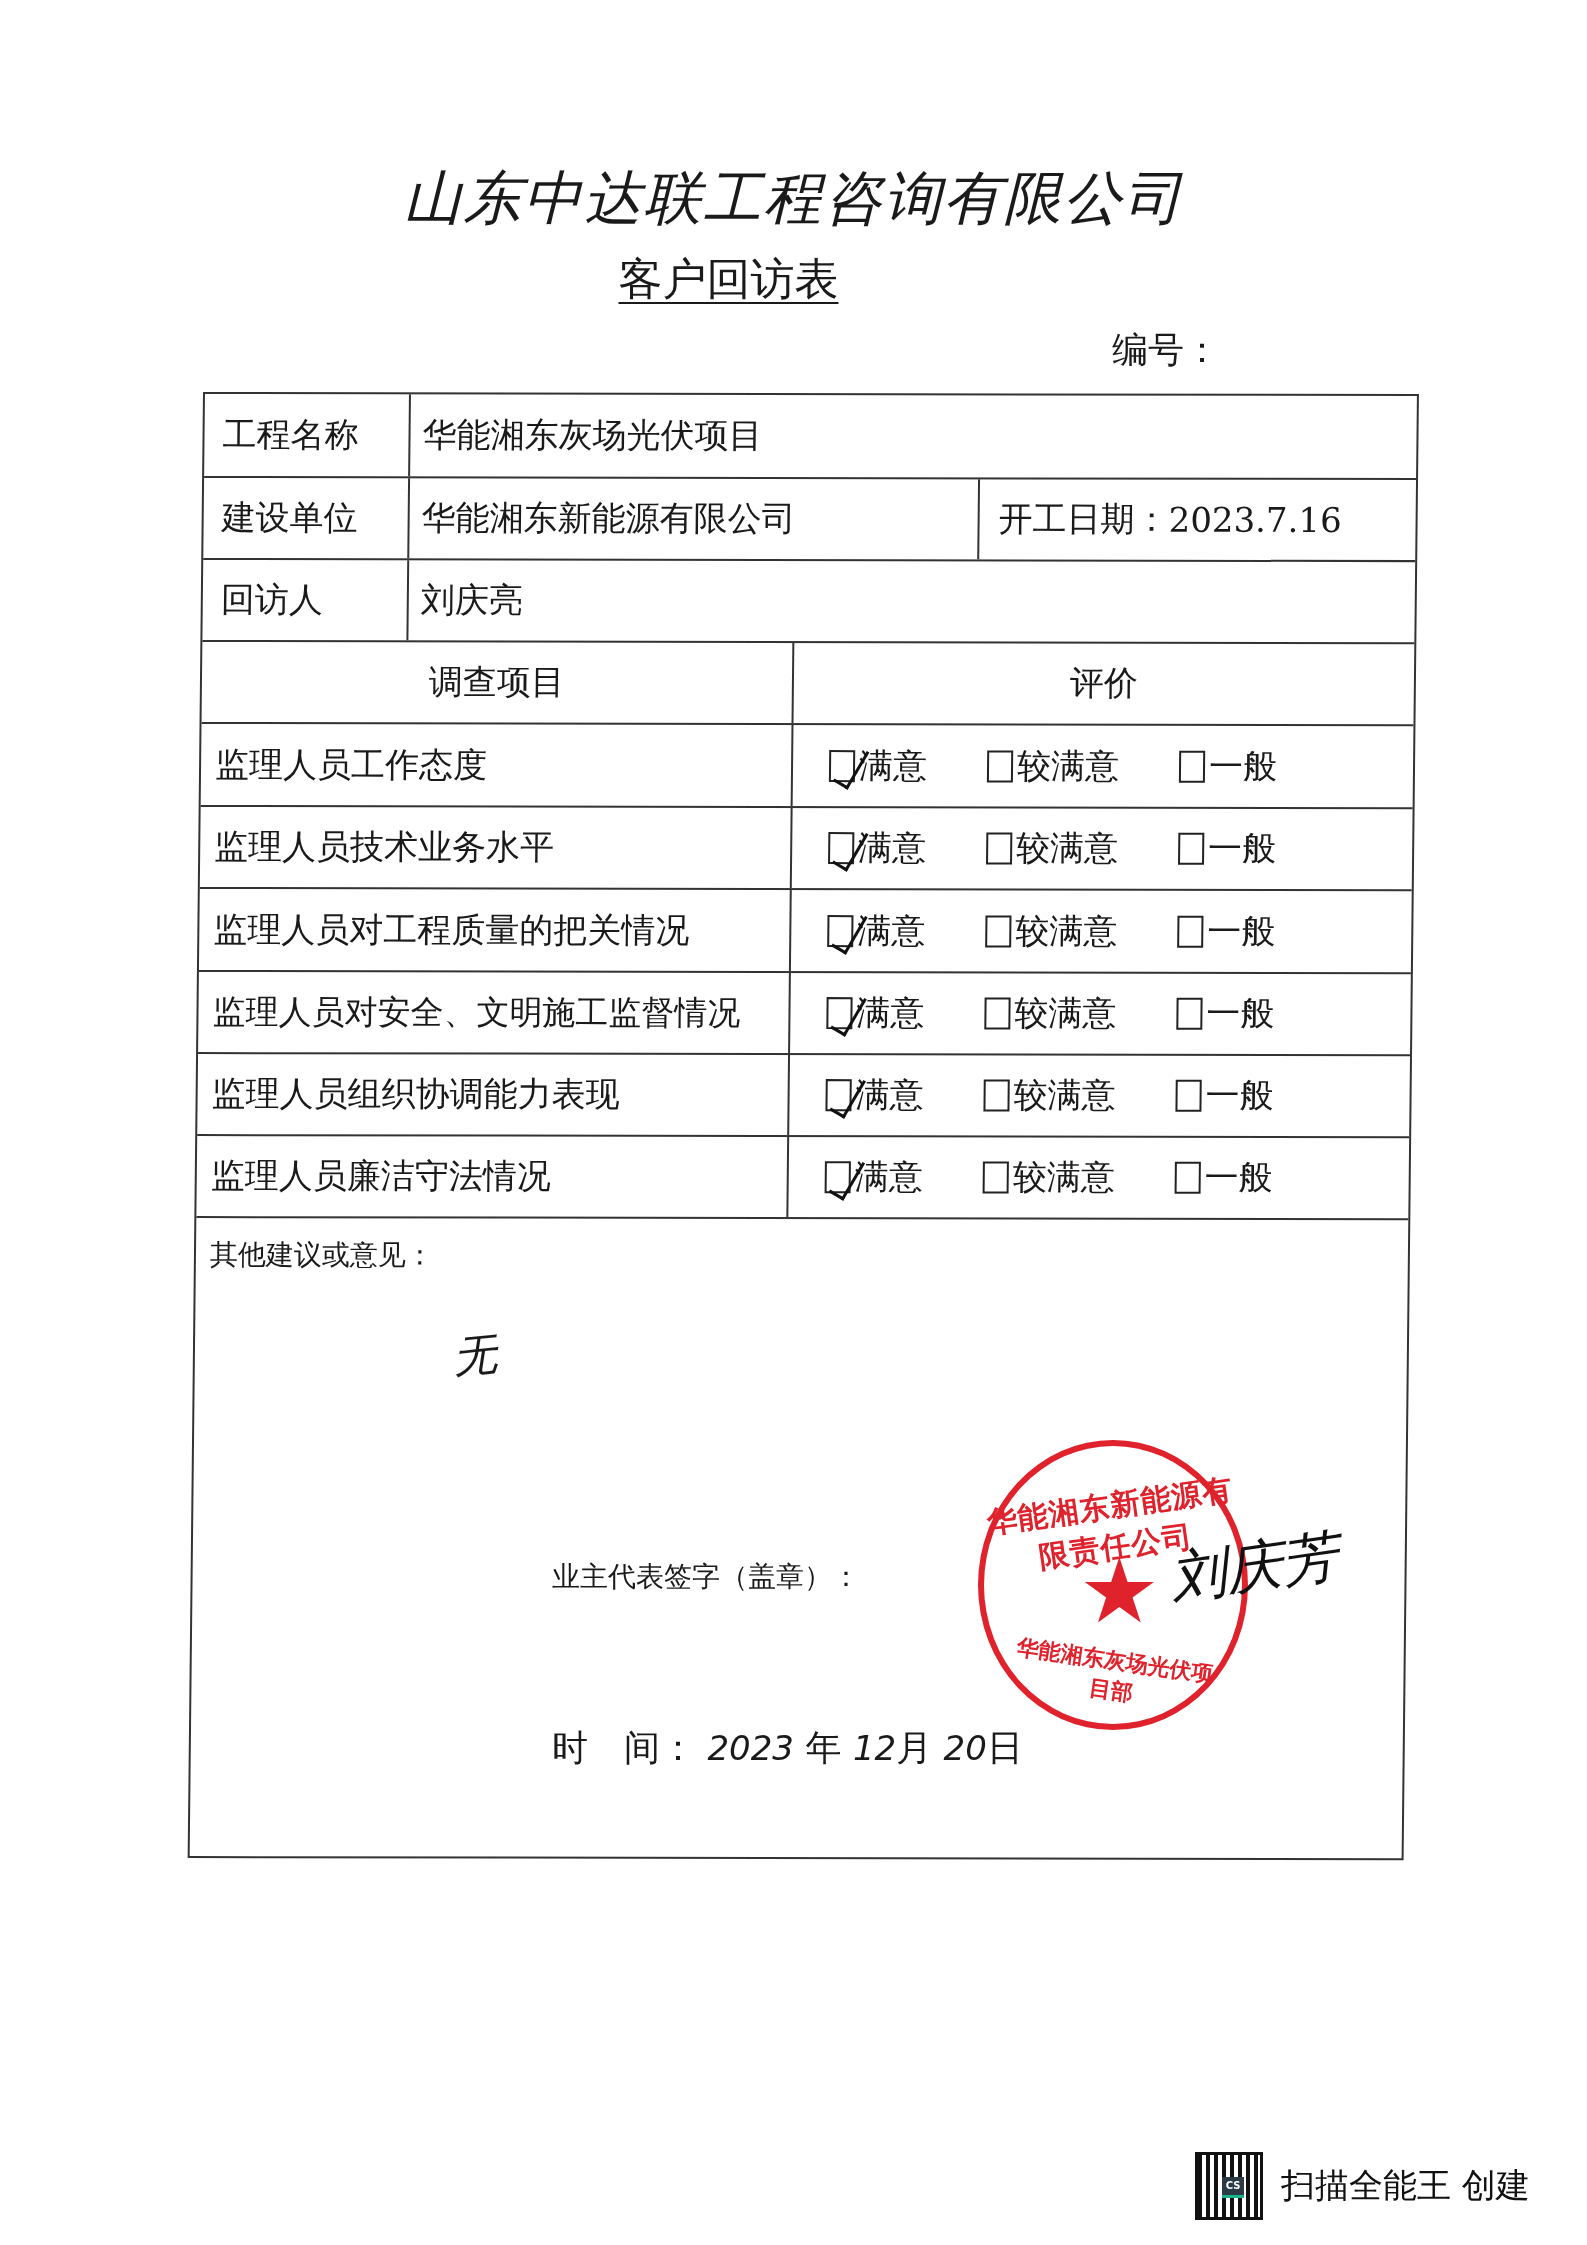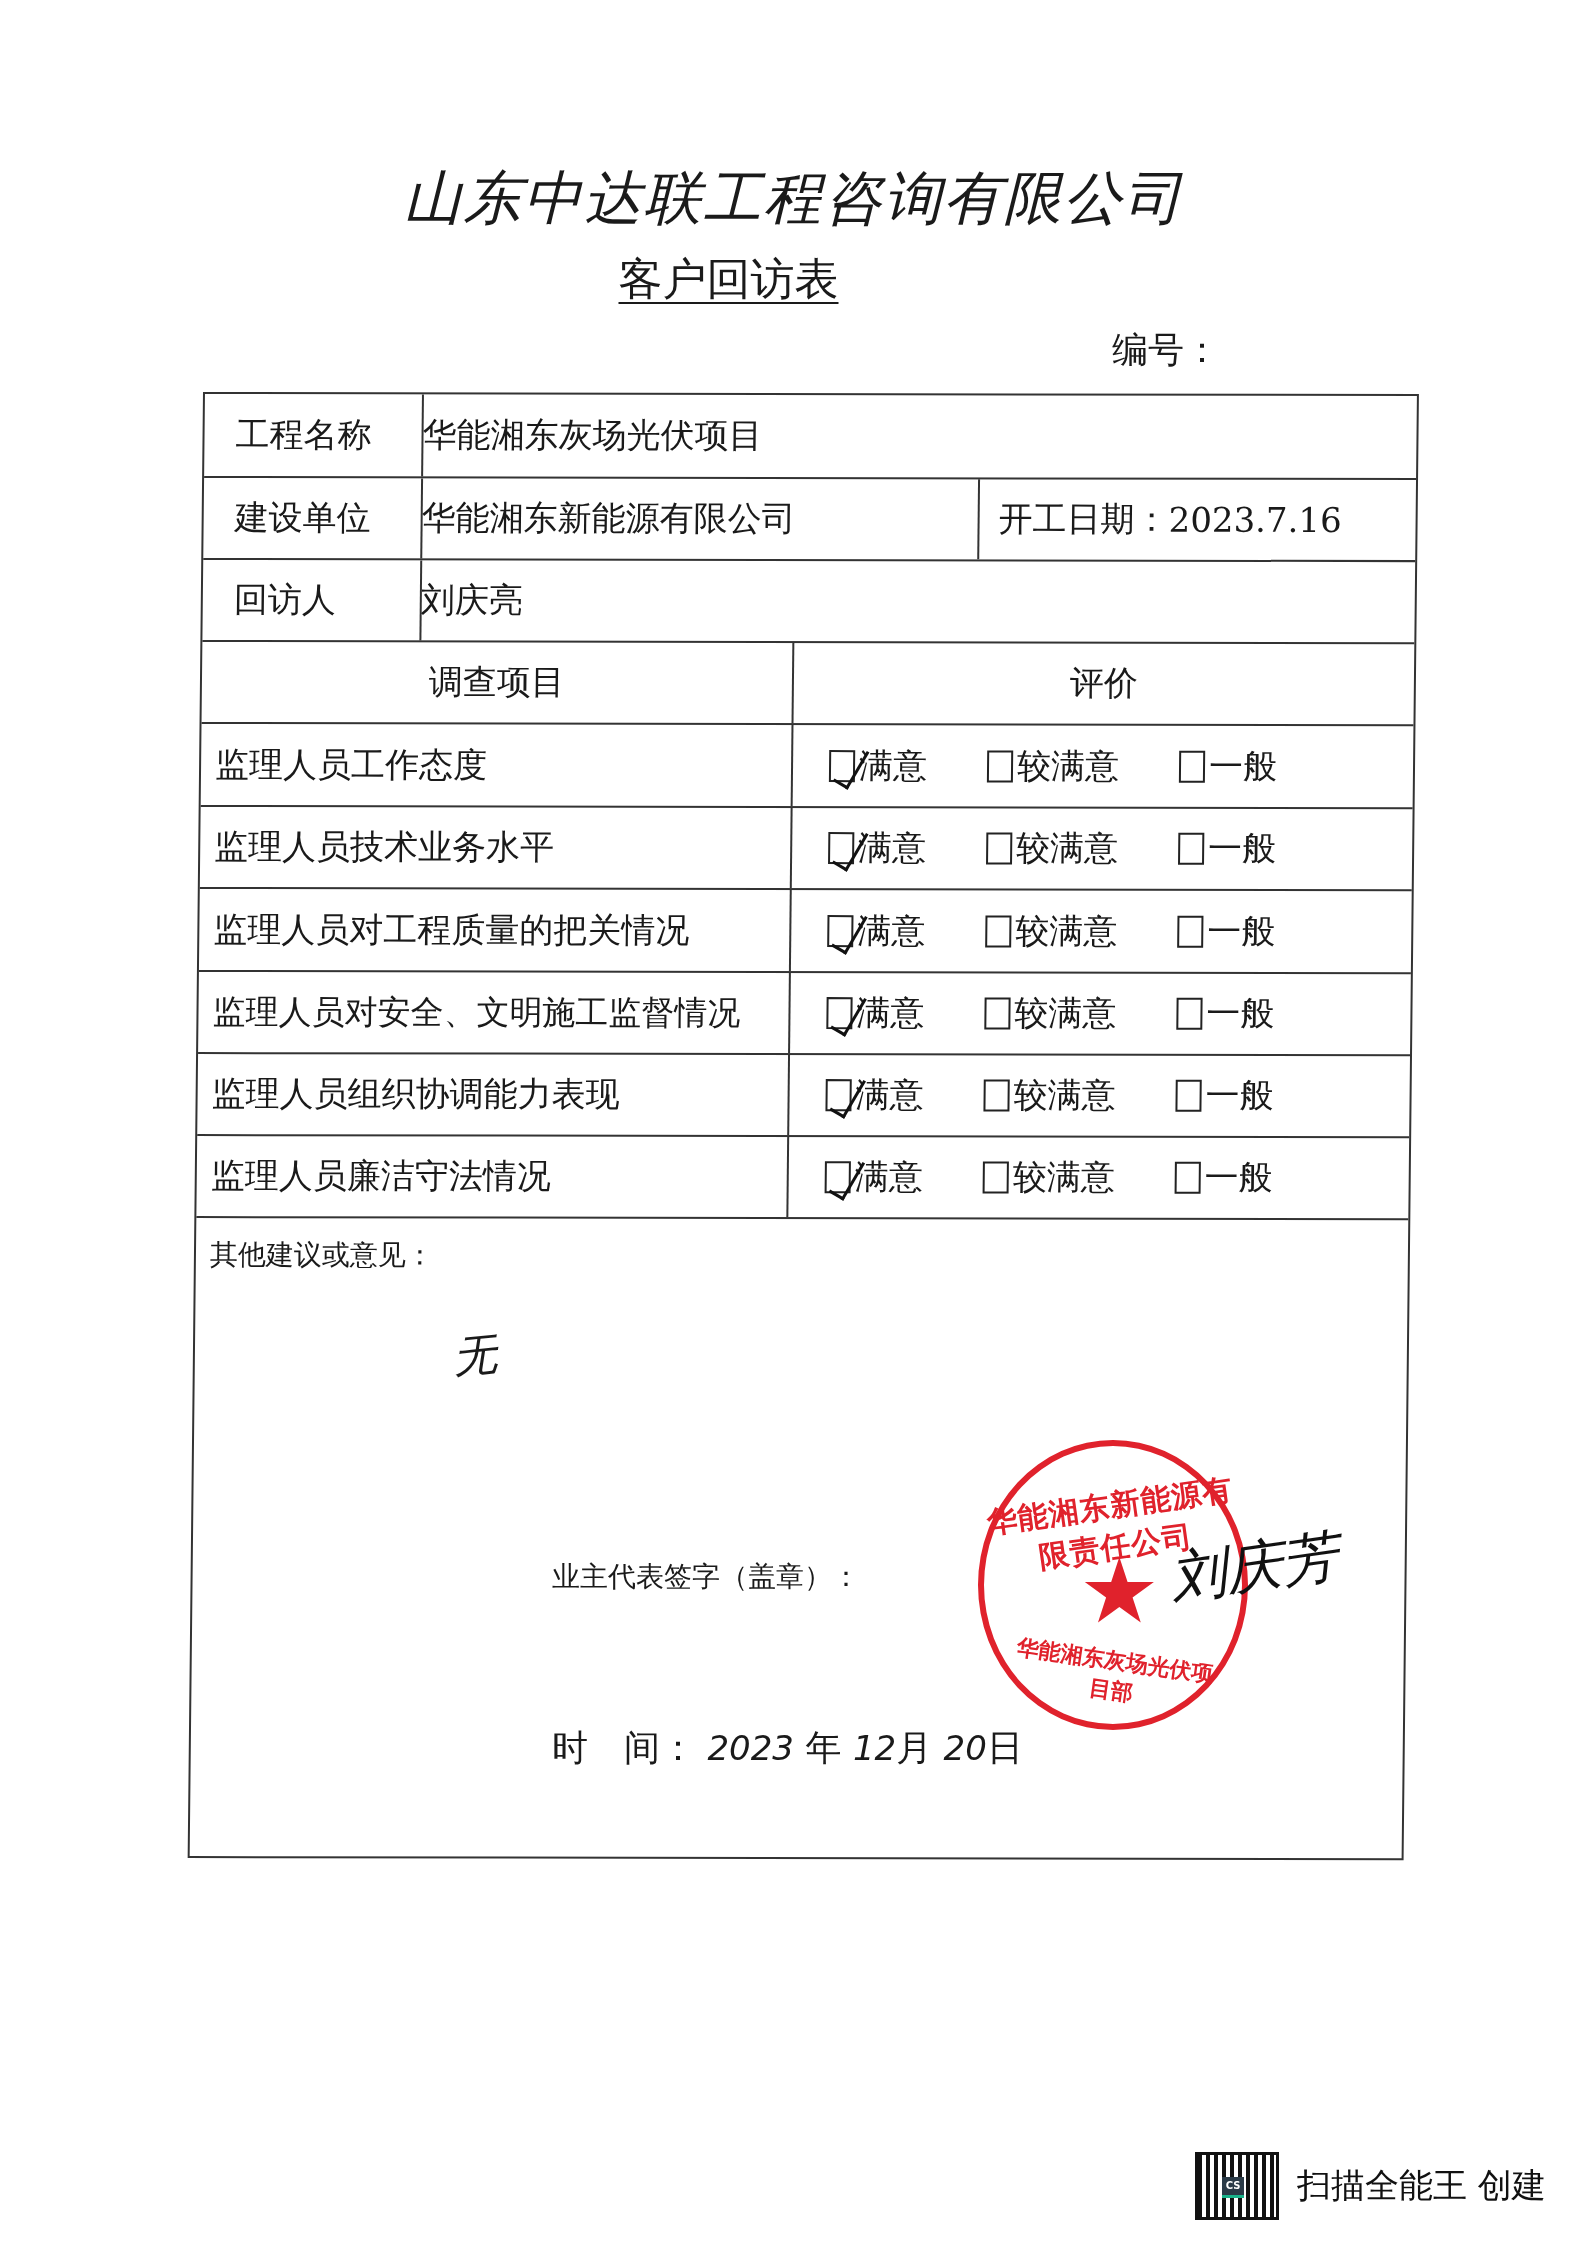--- a/index.html
+++ b/index.html
@@ -20,21 +20,21 @@
 
     .table {
       left: 203px; top: 392px; width: 1216px; height: 1466px;
       border: 2px solid #333; box-sizing: border-box;
       transform: skewY(-0.5deg) rotate(0.6deg); transform-origin: top left;
     }
     .row { position: absolute; left: 0; right: 0; border-bottom: 2px solid #333; box-sizing: border-box; }
     .cell { position: absolute; top: 0; bottom: 0; display: flex; align-items: center; box-sizing: border-box; font-size: 34px; }
     .vline { border-right: 2px solid #333; }
 
-    .label-cell { left: 17px; width: 202px; padding-left: 14px; }
+    .label-cell { left: 4px; width: 202px; padding-left: 14px; }
     .value-cell { left: 202px; padding-left: 16px; }
     .survey-cell { left: 0; width: 592px; padding-left: 14px; }
     .eval-cell { left: 592px; right: 0; padding-left: 36px; }
     .center { justify-content: center; padding-left: 0; }
 
     .opt { display: inline-flex; align-items: center; margin-right: 60px; }
     .box {
       width: 22px; height: 28px; border: 2px solid #222; display: inline-block; position: relative; margin-right: 4px;
     }
     .box.checked::after {
@@ -53,21 +53,21 @@
       left: 978px; top: 1440px; width: 270px; height: 290px; border: 6px solid #e0222c; border-radius: 50%;
       color: #e0222c; box-sizing: border-box;
     }
     .stamp-top { position: absolute; left: 0; right: 0; top: 40px; text-align: center; font-size: 30px; font-weight: bold; letter-spacing: 1px; transform: rotate(-8deg); }
     .stamp-star { position: absolute; left: 95px; top: 100px; font-size: 90px; line-height: 1; }
     .stamp-bottom { position: absolute; left: 20px; right: 20px; top: 200px; text-align: center; font-size: 22px; font-weight: bold; transform: rotate(8deg); }
     .signature { left: 1170px; top: 1530px; font-size: 56px; font-family: "DejaVu Sans", sans-serif; font-style: italic; color: #111; transform: rotate(-8deg); }
 
     .footer { left: 1195px; top: 2152px; display: flex; align-items: center; }
     .qr {
-      width: 84px; height: 68px; position: relative;
+      width: 68px; height: 68px; position: relative;
       background:
         repeating-linear-gradient(90deg, #111 0 4px, #fff 4px 8px),
         #fff;
       border: 3px solid #111; box-sizing: border-box;
     }
     .qr .cs {
       position: absolute; left: 24px; top: 22px; width: 22px; height: 18px; background: #2a3a47; color: #fff;
       font-size: 10px; font-family: "DejaVu Sans", sans-serif; font-weight: bold; text-align: center; line-height: 18px;
       border-bottom: 3px solid #19b28a;
     }

